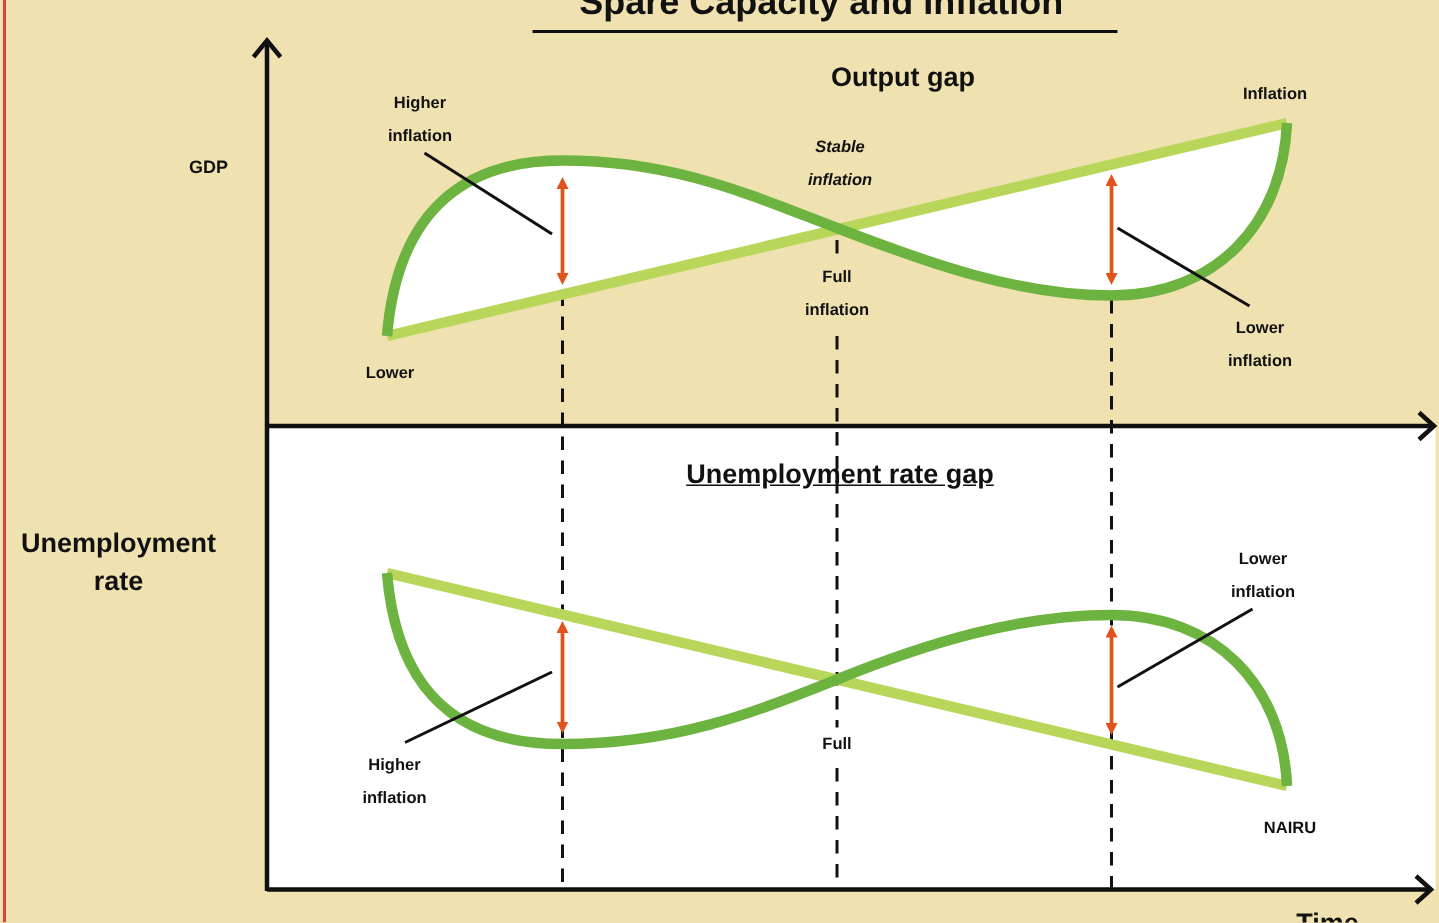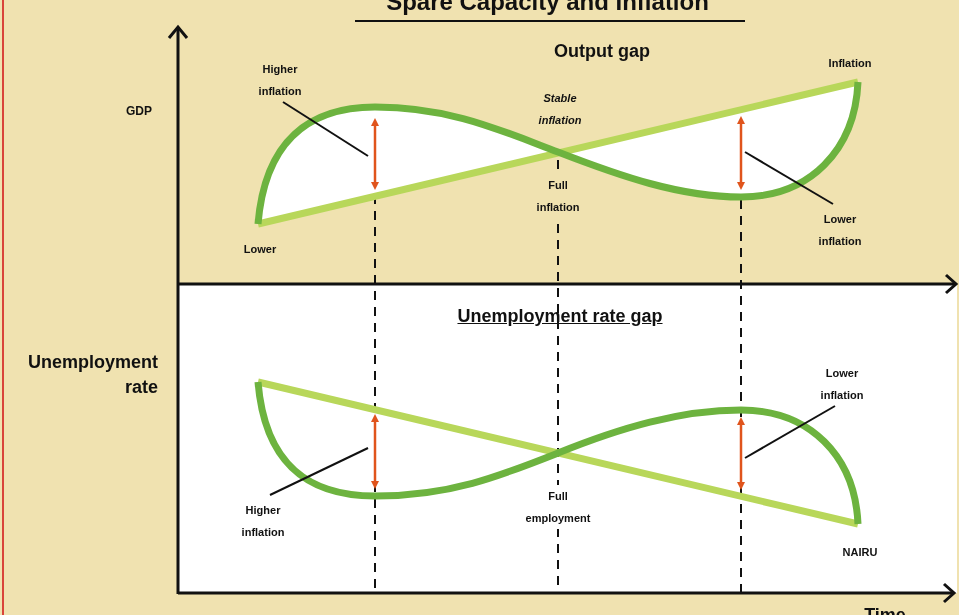--- a/index.html
+++ b/index.html
@@ -11,21 +11,21 @@
   }
   .left-border {
     position: absolute; left: 2px; top: 0; width: 2px; height: 615px;
     background: #d9443a;
   }
   svg.diagram { position: absolute; left: 0; top: 0; }
   .lbl {
     position: absolute; font-weight: bold; color: #111;
     font-size: 11px; line-height: 22px; text-align: center; white-space: nowrap;
   }
-  .lbl.right { text-align: right; }
+  .lbl.right { }
   .title {
     position: absolute; left: 355px; top: -12px; width: 385px;
     text-align: center; font-weight: bold; font-size: 24px; color: #111;
   }
   .title-underline {
     position: absolute; left: 355px; top: 20px; width: 390px; height: 2px; background: #111;
   }
 </style>
 </head>
 <body>
@@ -111,21 +111,20 @@
 <div class="lbl right" style="left:0px; top:350px; width:158px; font-size:18px; line-height:25px;">
   <div>Unemployment</div>
   <div>rate</div>
 </div>
 <div class="lbl" style="left:213px; top:499px; width:100px;">
   <div>Higher</div>
   <div>inflation</div>
 </div>
 <div class="lbl" style="left:498px; top:485px; width:120px; background:#ffffff;">
   <div>Full</div>
-  <div>employment</div>
 </div>
 <div class="lbl" style="left:792px; top:362px; width:100px;">
   <div>Lower</div>
   <div>inflation</div>
 </div>
 <div class="lbl" style="left:820px; top:541px; width:80px;">NAIRU</div>
 
 <div class="lbl" style="left:845px; top:604px; width:80px; font-size:18px;">Time</div>
 
 </body></html>

